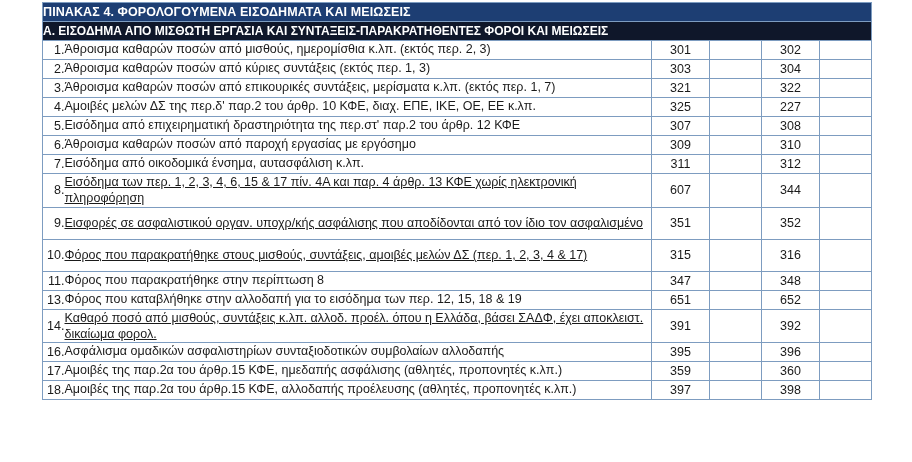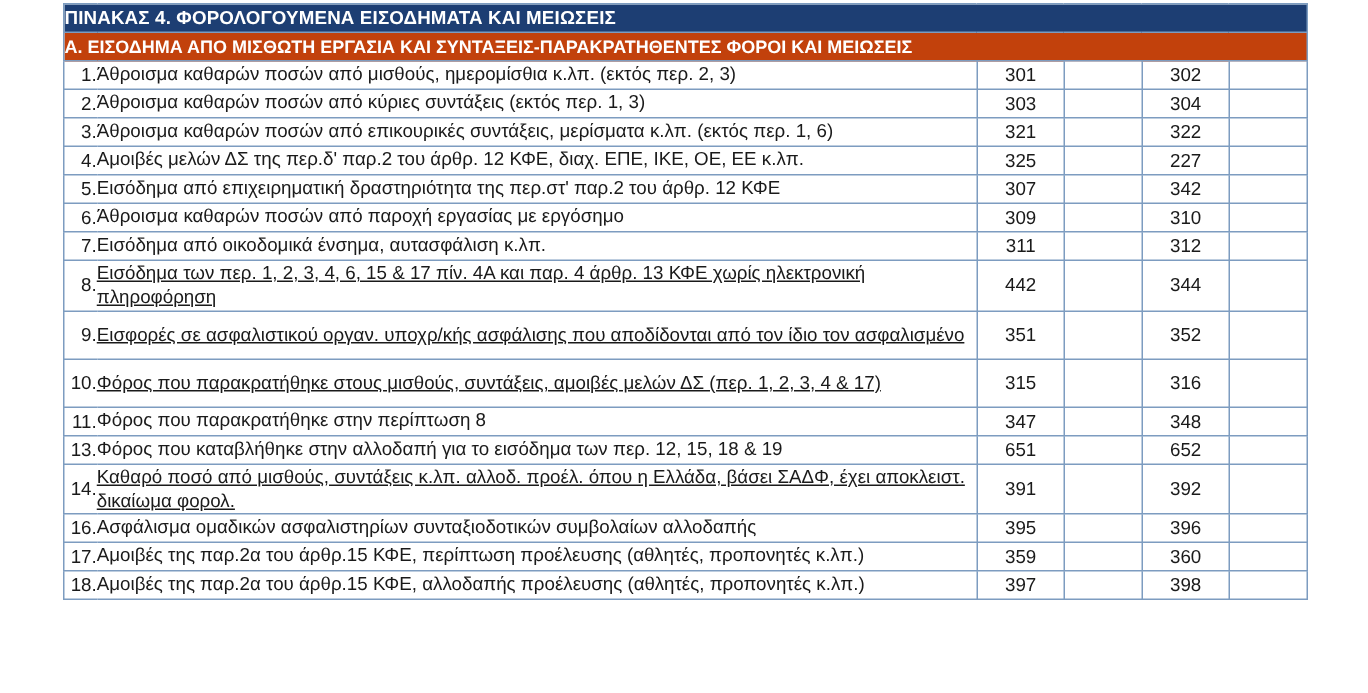--- a/index.html
+++ b/index.html
@@ -47,21 +47,21 @@
   .hdr-main td {
     background: #1d3e73;
     color: #ffffff;
     font-weight: bold;
     font-size: 12.5px;
     padding: 4px 6px 4px 8px;
     letter-spacing: 0.1px;
     border: 1px solid #1d3e73;
   }
   .hdr-sub td {
-    background: #c2410c;
+    background: #0f172a;
     color: #ffffff;
     font-weight: bold;
     font-size: 12px;
     padding: 3px 6px 3px 10px;
     border: 1px solid #2f6fb5;
   }
   .num-cell {
     width: 22px;
     text-align: right;
     padding: 2px 1px 2px 2px;
@@ -125,40 +125,40 @@
         <tr>
           <td class="num-cell">2.</td>
           <td class="desc-cell">Άθροισμα καθαρών ποσών από κύριες συντάξεις (εκτός περ. 1, 3)</td>
           <td class="code-cell">303</td>
           <td class="tail-cell"></td>
           <td class="code-cell">304</td>
           <td class="tail-cell"></td>
         </tr>
         <tr>
           <td class="num-cell">3.</td>
-          <td class="desc-cell">Άθροισμα καθαρών ποσών από επικουρικές συντάξεις, μερίσματα κ.λπ. (εκτός περ. 1, 6)</td>
+          <td class="desc-cell">Άθροισμα καθαρών ποσών από επικουρικές συντάξεις, μερίσματα κ.λπ. (εκτός περ. 1, 7)</td>
           <td class="code-cell">321</td>
           <td class="tail-cell"></td>
           <td class="code-cell">322</td>
           <td class="tail-cell"></td>
         </tr>
         <tr>
           <td class="num-cell">4.</td>
-          <td class="desc-cell">Αμοιβές μελών ΔΣ της περ.δ' παρ.2 του άρθρ. 12 ΚΦΕ, διαχ. ΕΠΕ, ΙΚΕ, ΟΕ, ΕΕ κ.λπ.</td>
+          <td class="desc-cell">Αμοιβές μελών ΔΣ της περ.δ' παρ.2 του άρθρ. 10 ΚΦΕ, διαχ. ΕΠΕ, ΙΚΕ, ΟΕ, ΕΕ κ.λπ.</td>
           <td class="code-cell">325</td>
           <td class="tail-cell"></td>
           <td class="code-cell">227</td>
           <td class="tail-cell"></td>
         </tr>
         <tr>
           <td class="num-cell">5.</td>
           <td class="desc-cell">Εισόδημα από επιχειρηματική δραστηριότητα της περ.στ' παρ.2 του άρθρ. 12 ΚΦΕ</td>
           <td class="code-cell">307</td>
           <td class="tail-cell"></td>
-          <td class="code-cell">342</td>
+          <td class="code-cell">308</td>
           <td class="tail-cell"></td>
         </tr>
         <tr>
           <td class="num-cell">6.</td>
           <td class="desc-cell">Άθροισμα καθαρών ποσών από παροχή εργασίας με εργόσημο</td>
           <td class="code-cell">309</td>
           <td class="tail-cell"></td>
           <td class="code-cell">310</td>
           <td class="tail-cell"></td>
         </tr>
@@ -166,21 +166,21 @@
           <td class="num-cell">7.</td>
           <td class="desc-cell">Εισόδημα από οικοδομικά ένσημα, αυτασφάλιση κ.λπ.</td>
           <td class="code-cell">311</td>
           <td class="tail-cell"></td>
           <td class="code-cell">312</td>
           <td class="tail-cell"></td>
         </tr>
         <tr class="two-line row-tall">
           <td class="num-cell">8.</td>
           <td class="desc-cell">Εισόδημα των περ. 1, 2, 3, 4, 6, 15 &amp; 17 πίν. 4Α και παρ. 4 άρθρ. 13 ΚΦΕ χωρίς ηλεκτρονική πληροφόρηση</td>
-          <td class="code-cell">442</td>
+          <td class="code-cell">607</td>
           <td class="tail-cell"></td>
           <td class="code-cell">344</td>
           <td class="tail-cell"></td>
         </tr>
         <tr class="two-line row-tall">
           <td class="num-cell">9.</td>
           <td class="desc-cell">Εισφορές σε ασφαλιστικού οργαν. υποχρ/κής ασφάλισης που αποδίδονται από τον ίδιο τον ασφαλισμένο</td>
           <td class="code-cell">351</td>
           <td class="tail-cell"></td>
           <td class="code-cell">352</td>
@@ -221,21 +221,21 @@
         <tr>
           <td class="num-cell">16.</td>
           <td class="desc-cell">Ασφάλισμα ομαδικών ασφαλιστηρίων συνταξιοδοτικών συμβολαίων αλλοδαπής</td>
           <td class="code-cell">395</td>
           <td class="tail-cell"></td>
           <td class="code-cell">396</td>
           <td class="tail-cell"></td>
         </tr>
         <tr>
           <td class="num-cell">17.</td>
-          <td class="desc-cell">Αμοιβές της παρ.2α του άρθρ.15 ΚΦΕ, περίπτωση προέλευσης  (αθλητές, προπονητές κ.λπ.)</td>
+          <td class="desc-cell">Αμοιβές της παρ.2α του άρθρ.15 ΚΦΕ, ημεδαπής ασφάλισης  (αθλητές, προπονητές κ.λπ.)</td>
           <td class="code-cell">359</td>
           <td class="tail-cell"></td>
           <td class="code-cell">360</td>
           <td class="tail-cell"></td>
         </tr>
         <tr>
           <td class="num-cell">18.</td>
           <td class="desc-cell">Αμοιβές της παρ.2α του άρθρ.15 ΚΦΕ, αλλοδαπής προέλευσης (αθλητές, προπονητές κ.λπ.)</td>
           <td class="code-cell">397</td>
           <td class="tail-cell"></td>

